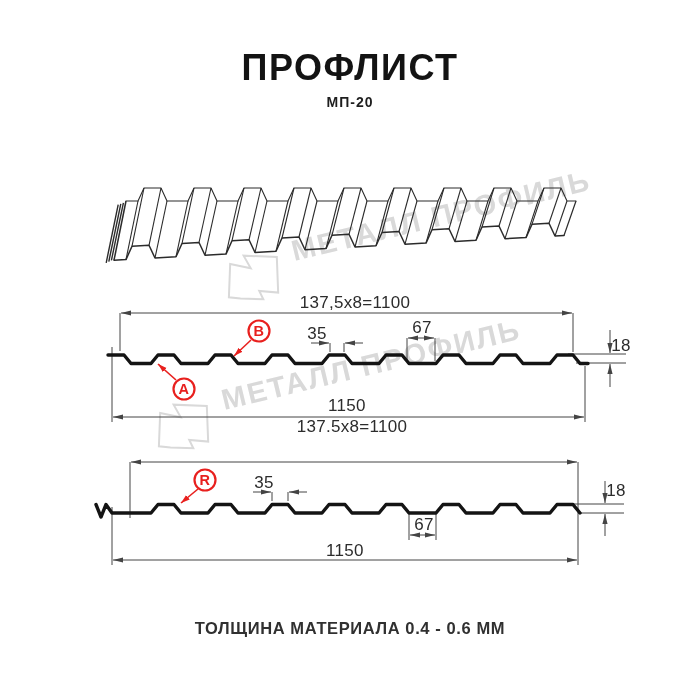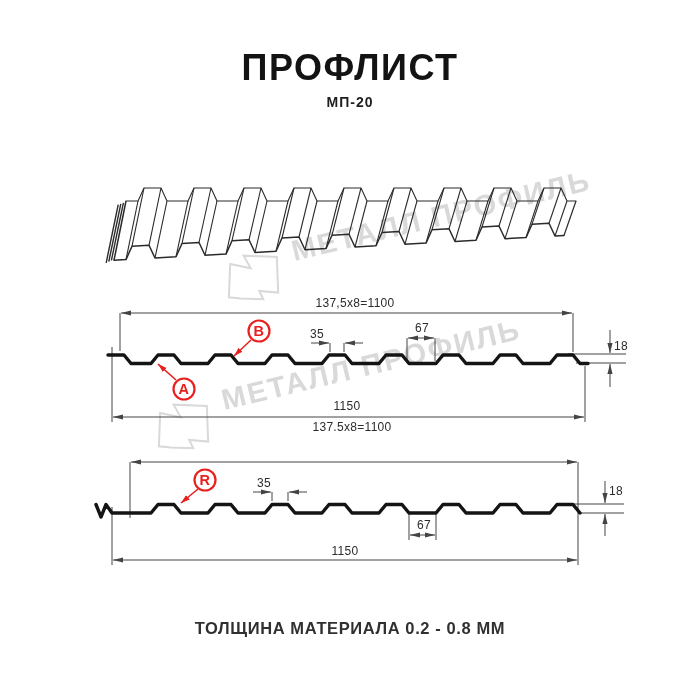--- a/index.html
+++ b/index.html
@@ -12,21 +12,21 @@
 
   .watermark{position:absolute;display:flex;align-items:center;gap:10px;color:#d9d9d9;
              transform:rotate(-13.5deg);transform-origin:left center;z-index:0;white-space:nowrap;}
   .watermark .wm-text{font-size:29px;font-weight:700;letter-spacing:2px;}
   .watermark .wm-logo{flex:none;transform:translateY(16px);}
   #wm1{left:218px;top:243px;}
   #wm2{left:148px;top:392px;}
 
   #tech-svg{position:absolute;left:0;top:0;z-index:1;}
 
-  .dim{position:absolute;transform:translate(-50%,-50%);font-size:12px;color:#2c2c2c;
+  .dim{position:absolute;transform:translate(-50%,-50%);font-size:17px;color:#2c2c2c;
        letter-spacing:.3px;white-space:nowrap;z-index:3;}
   .plabel{font-size:14.5px;font-weight:700;color:#e8201e;}
 
   .footer{position:absolute;left:0;right:0;top:619px;text-align:center;font-size:16.5px;
           font-weight:600;letter-spacing:.6px;color:#303030;z-index:2;}
 </style>
 </head>
 <body>
 
 <div class="canvas">
@@ -164,14 +164,14 @@
   <div class="dim plabel" style="left:184px;top:389px">A</div>
   <div class="dim plabel" style="left:259px;top:331px">B</div>
 
   <div class="dim" style="left:352px;top:427px">137.5x8=1100</div>
   <div class="dim" style="left:264px;top:483px">35</div>
   <div class="dim" style="left:424px;top:525px">67</div>
   <div class="dim" style="left:616px;top:491px">18</div>
   <div class="dim" style="left:345px;top:551px">1150</div>
   <div class="dim plabel" style="left:205px;top:480px">R</div>
 
-  <div class="footer">ТОЛЩИНА МАТЕРИАЛА 0.2 - 0.8 ММ</div>
+  <div class="footer">ТОЛЩИНА МАТЕРИАЛА 0.4 - 0.6 ММ</div>
 </div>
 
 </body></html>

